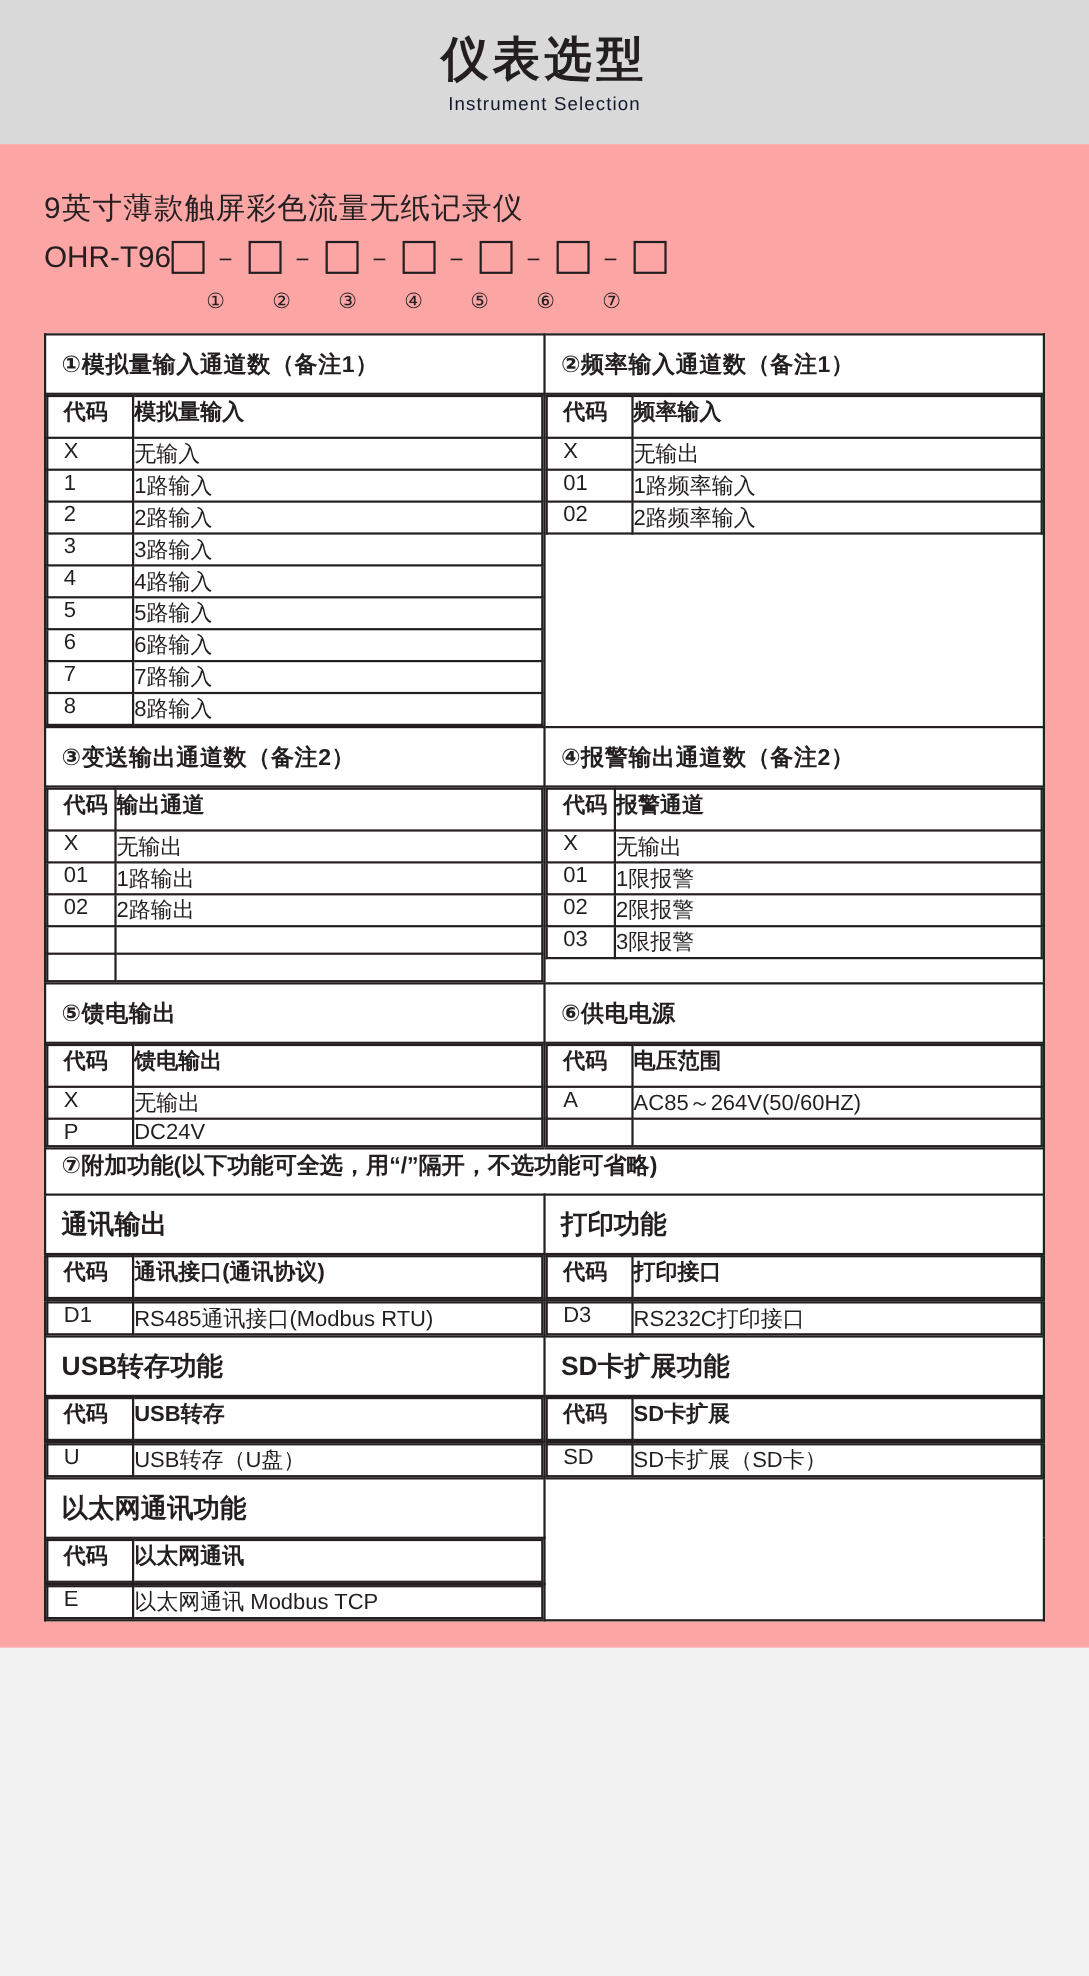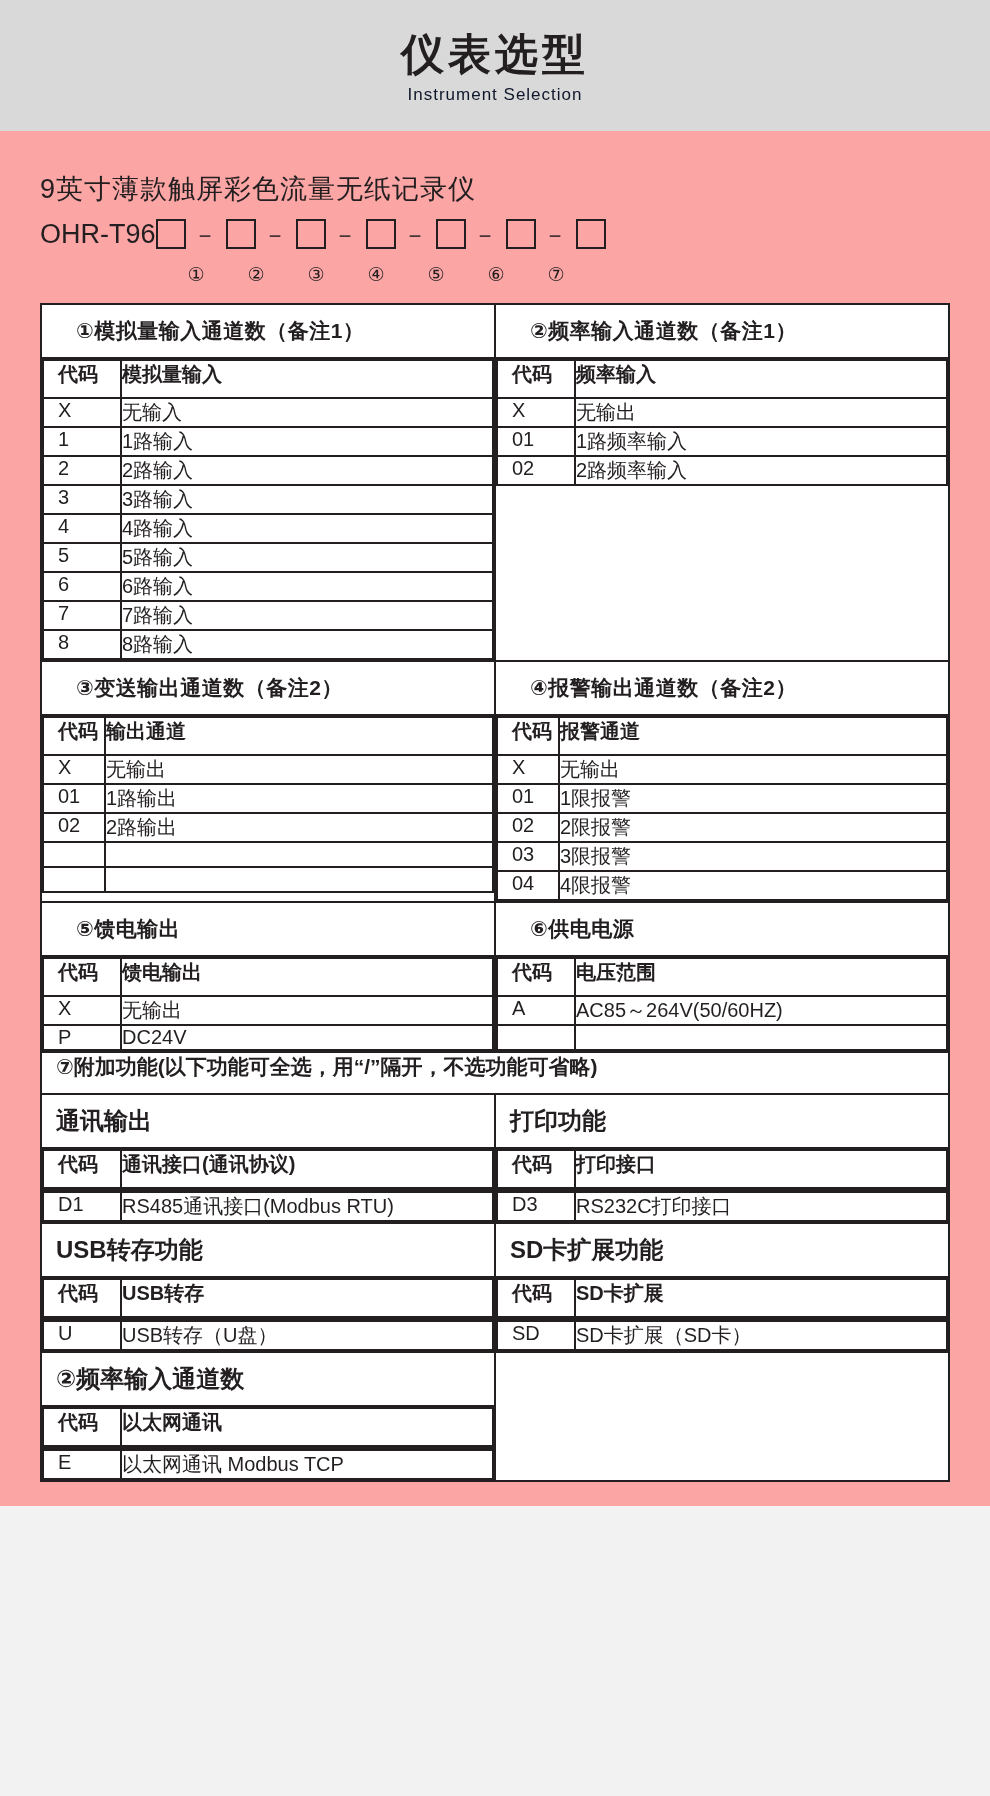--- a/index.html
+++ b/index.html
@@ -86,21 +86,20 @@
   table.spec td {
     border: 2px solid #231f20;
     padding: 0;
     vertical-align: top;
   }
   .sec-head {
     font-size: 21px;
     font-weight: bold;
     padding: 12px 1px 12px 14px;
     letter-spacing: 0.5px;
-    margin-left: 20px;
   }
   .inner {
     width: 100%;
     border-collapse: collapse;
   }
   .inner td {
     border: none;
     padding: 7px 6px 7px 14px;
     font-size: 20px;
     vertical-align: top;
@@ -317,24 +316,20 @@
                   <td>1限报警</td>
                 </tr>
           <tr>
                   <td class="code" style="width:60px">02</td>
                   <td>2限报警</td>
                 </tr>
           <tr>
                   <td class="code" style="width:60px">03</td>
                   <td>3限报警</td>
                 </tr>
-          <tr>
-                  <td class="code" style="width:60px">04</td>
-                  <td>4限报警</td>
-                </tr>
         </tbody>
             </table>
       </td>
     </tr>
   </tbody>
     </table>
 
   <table class="spec" style="margin-top:-2px">
     <tbody>
         <tr>
@@ -492,21 +487,21 @@
                 <tr>
                   <td class="code">SD</td>
                   <td>SD卡扩展（SD卡）</td>
                 </tr>
         </tbody>
             </table>
       </td>
     </tr>
     <tr>
       <td>
-        <div class="subhead">②频率输入通道数</div>
+        <div class="subhead">以太网通讯功能</div>
       </td>
       <td class="blank-cell" rowspan="3">&nbsp;</td>
     </tr>
     <tr>
       <td class="pad-cell">
         <table class="inner">
           <tbody>
                 <tr class="hdr">
             <td class="code">代码</td>
             <td>以太网通讯</td>

